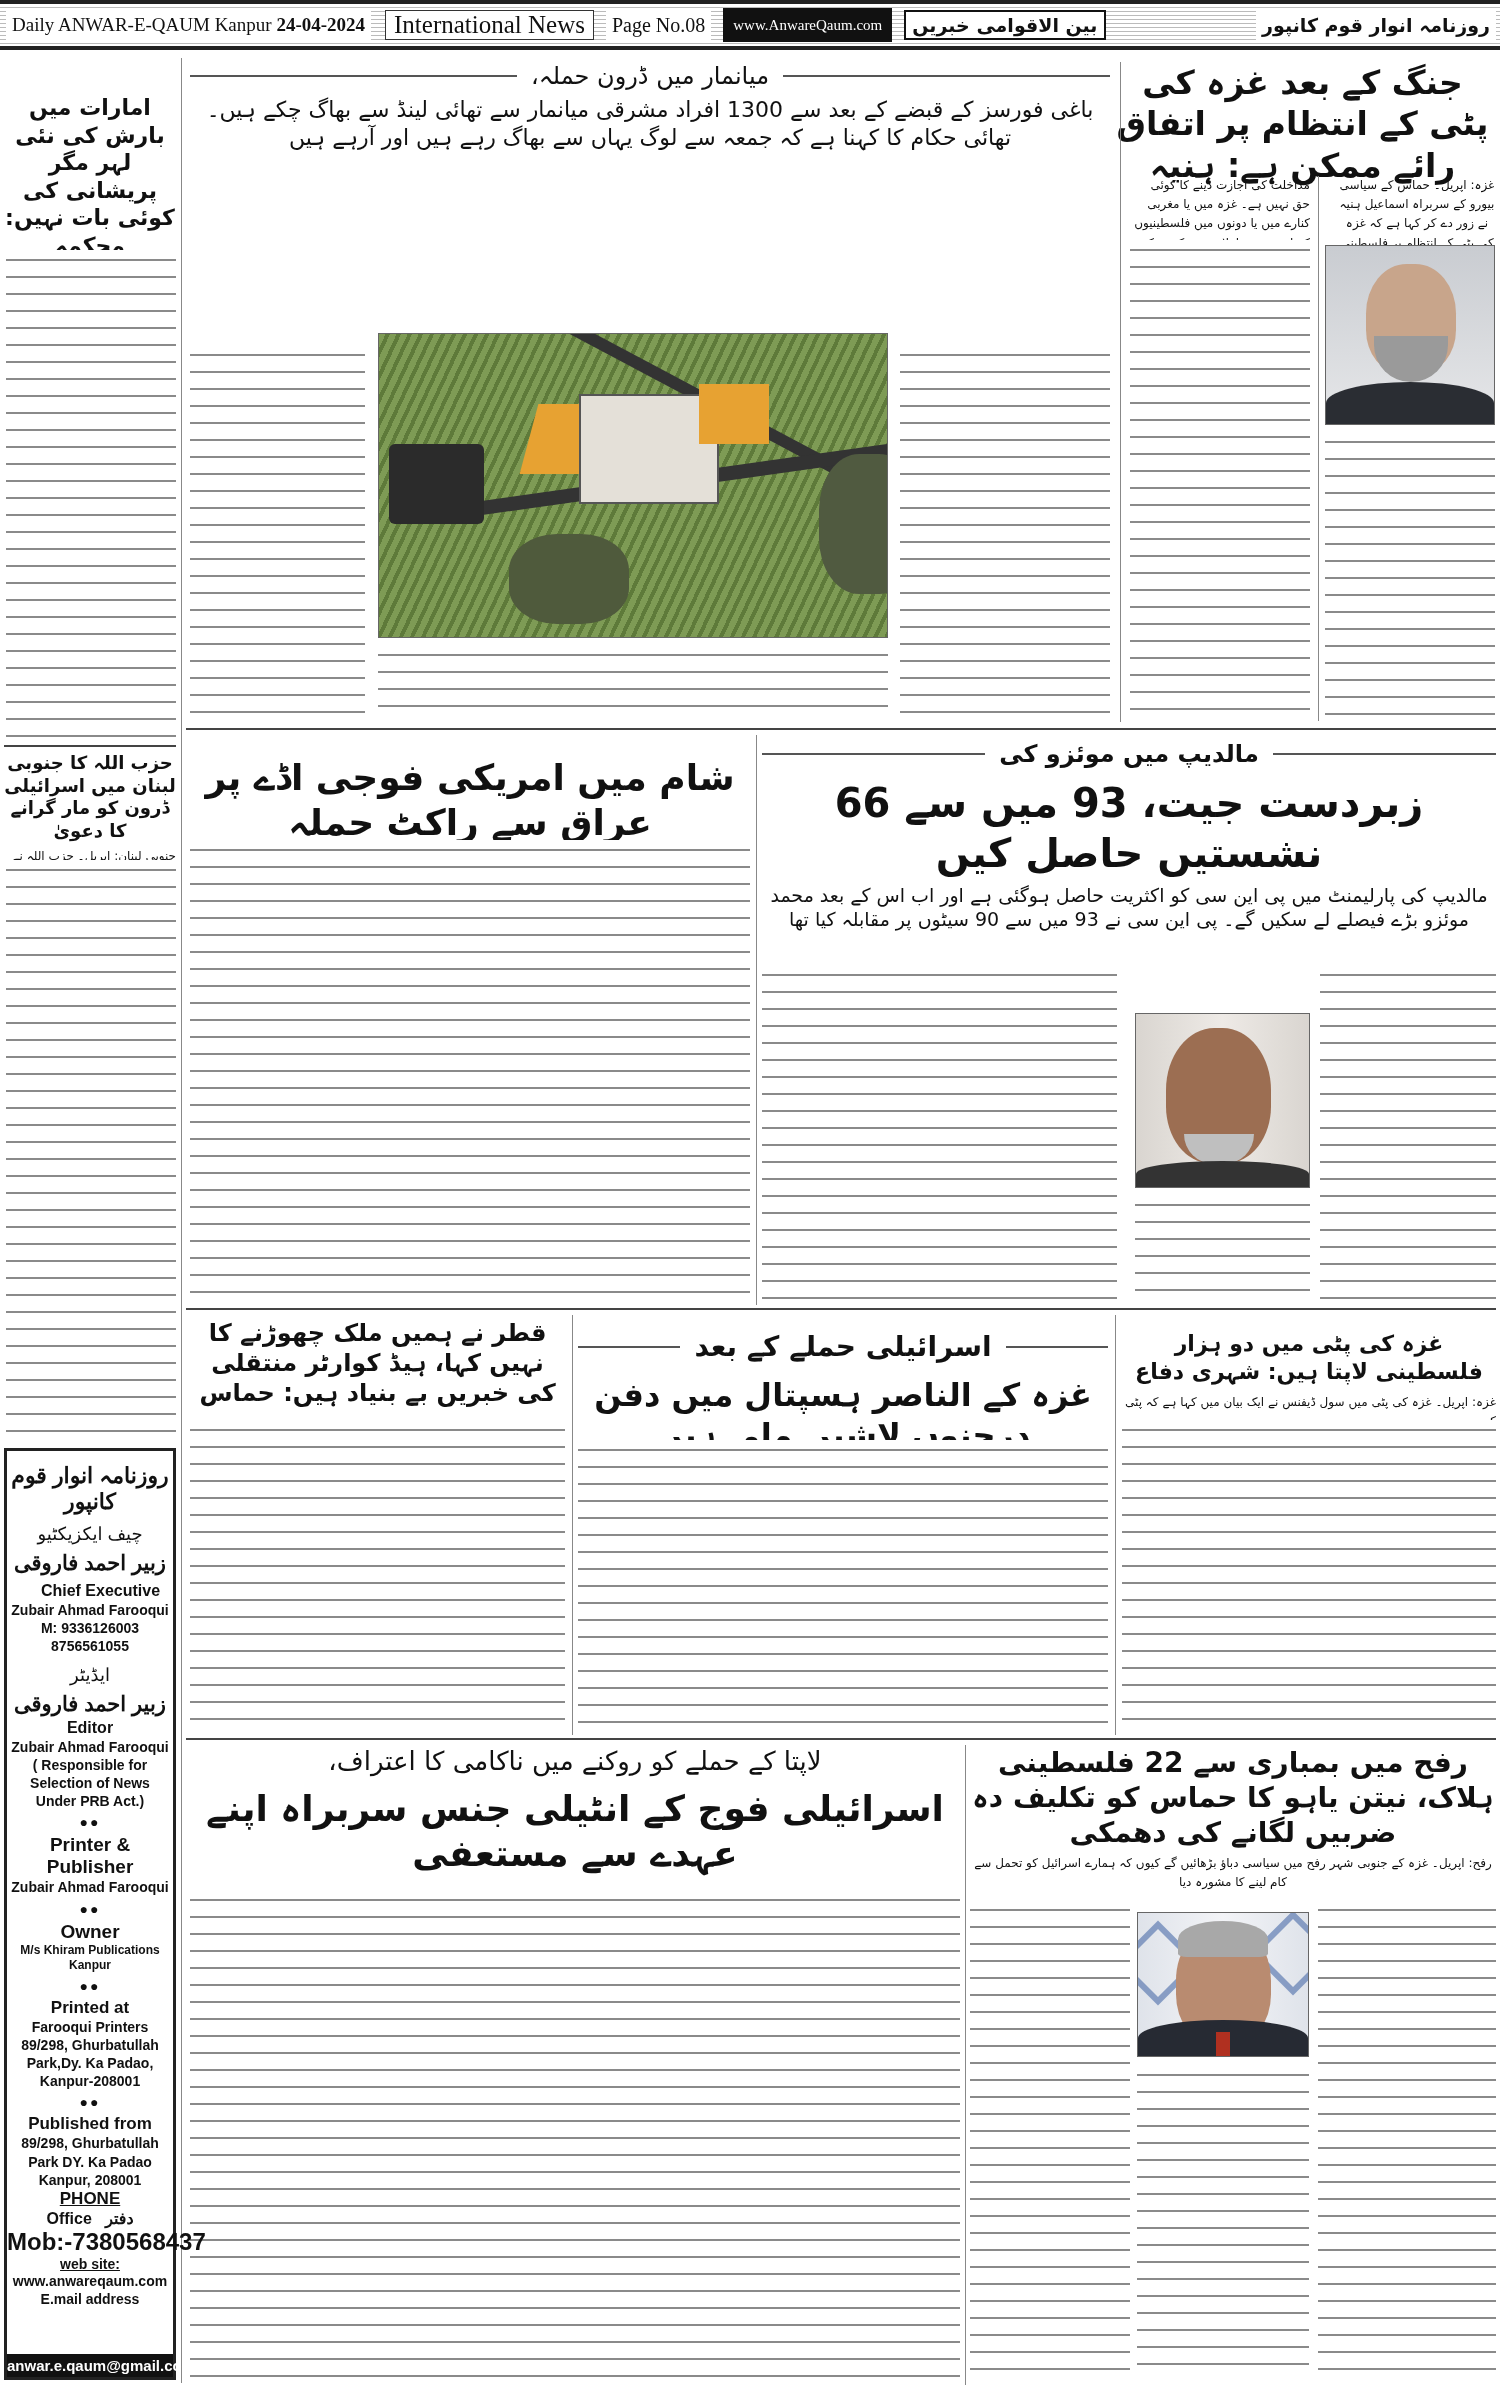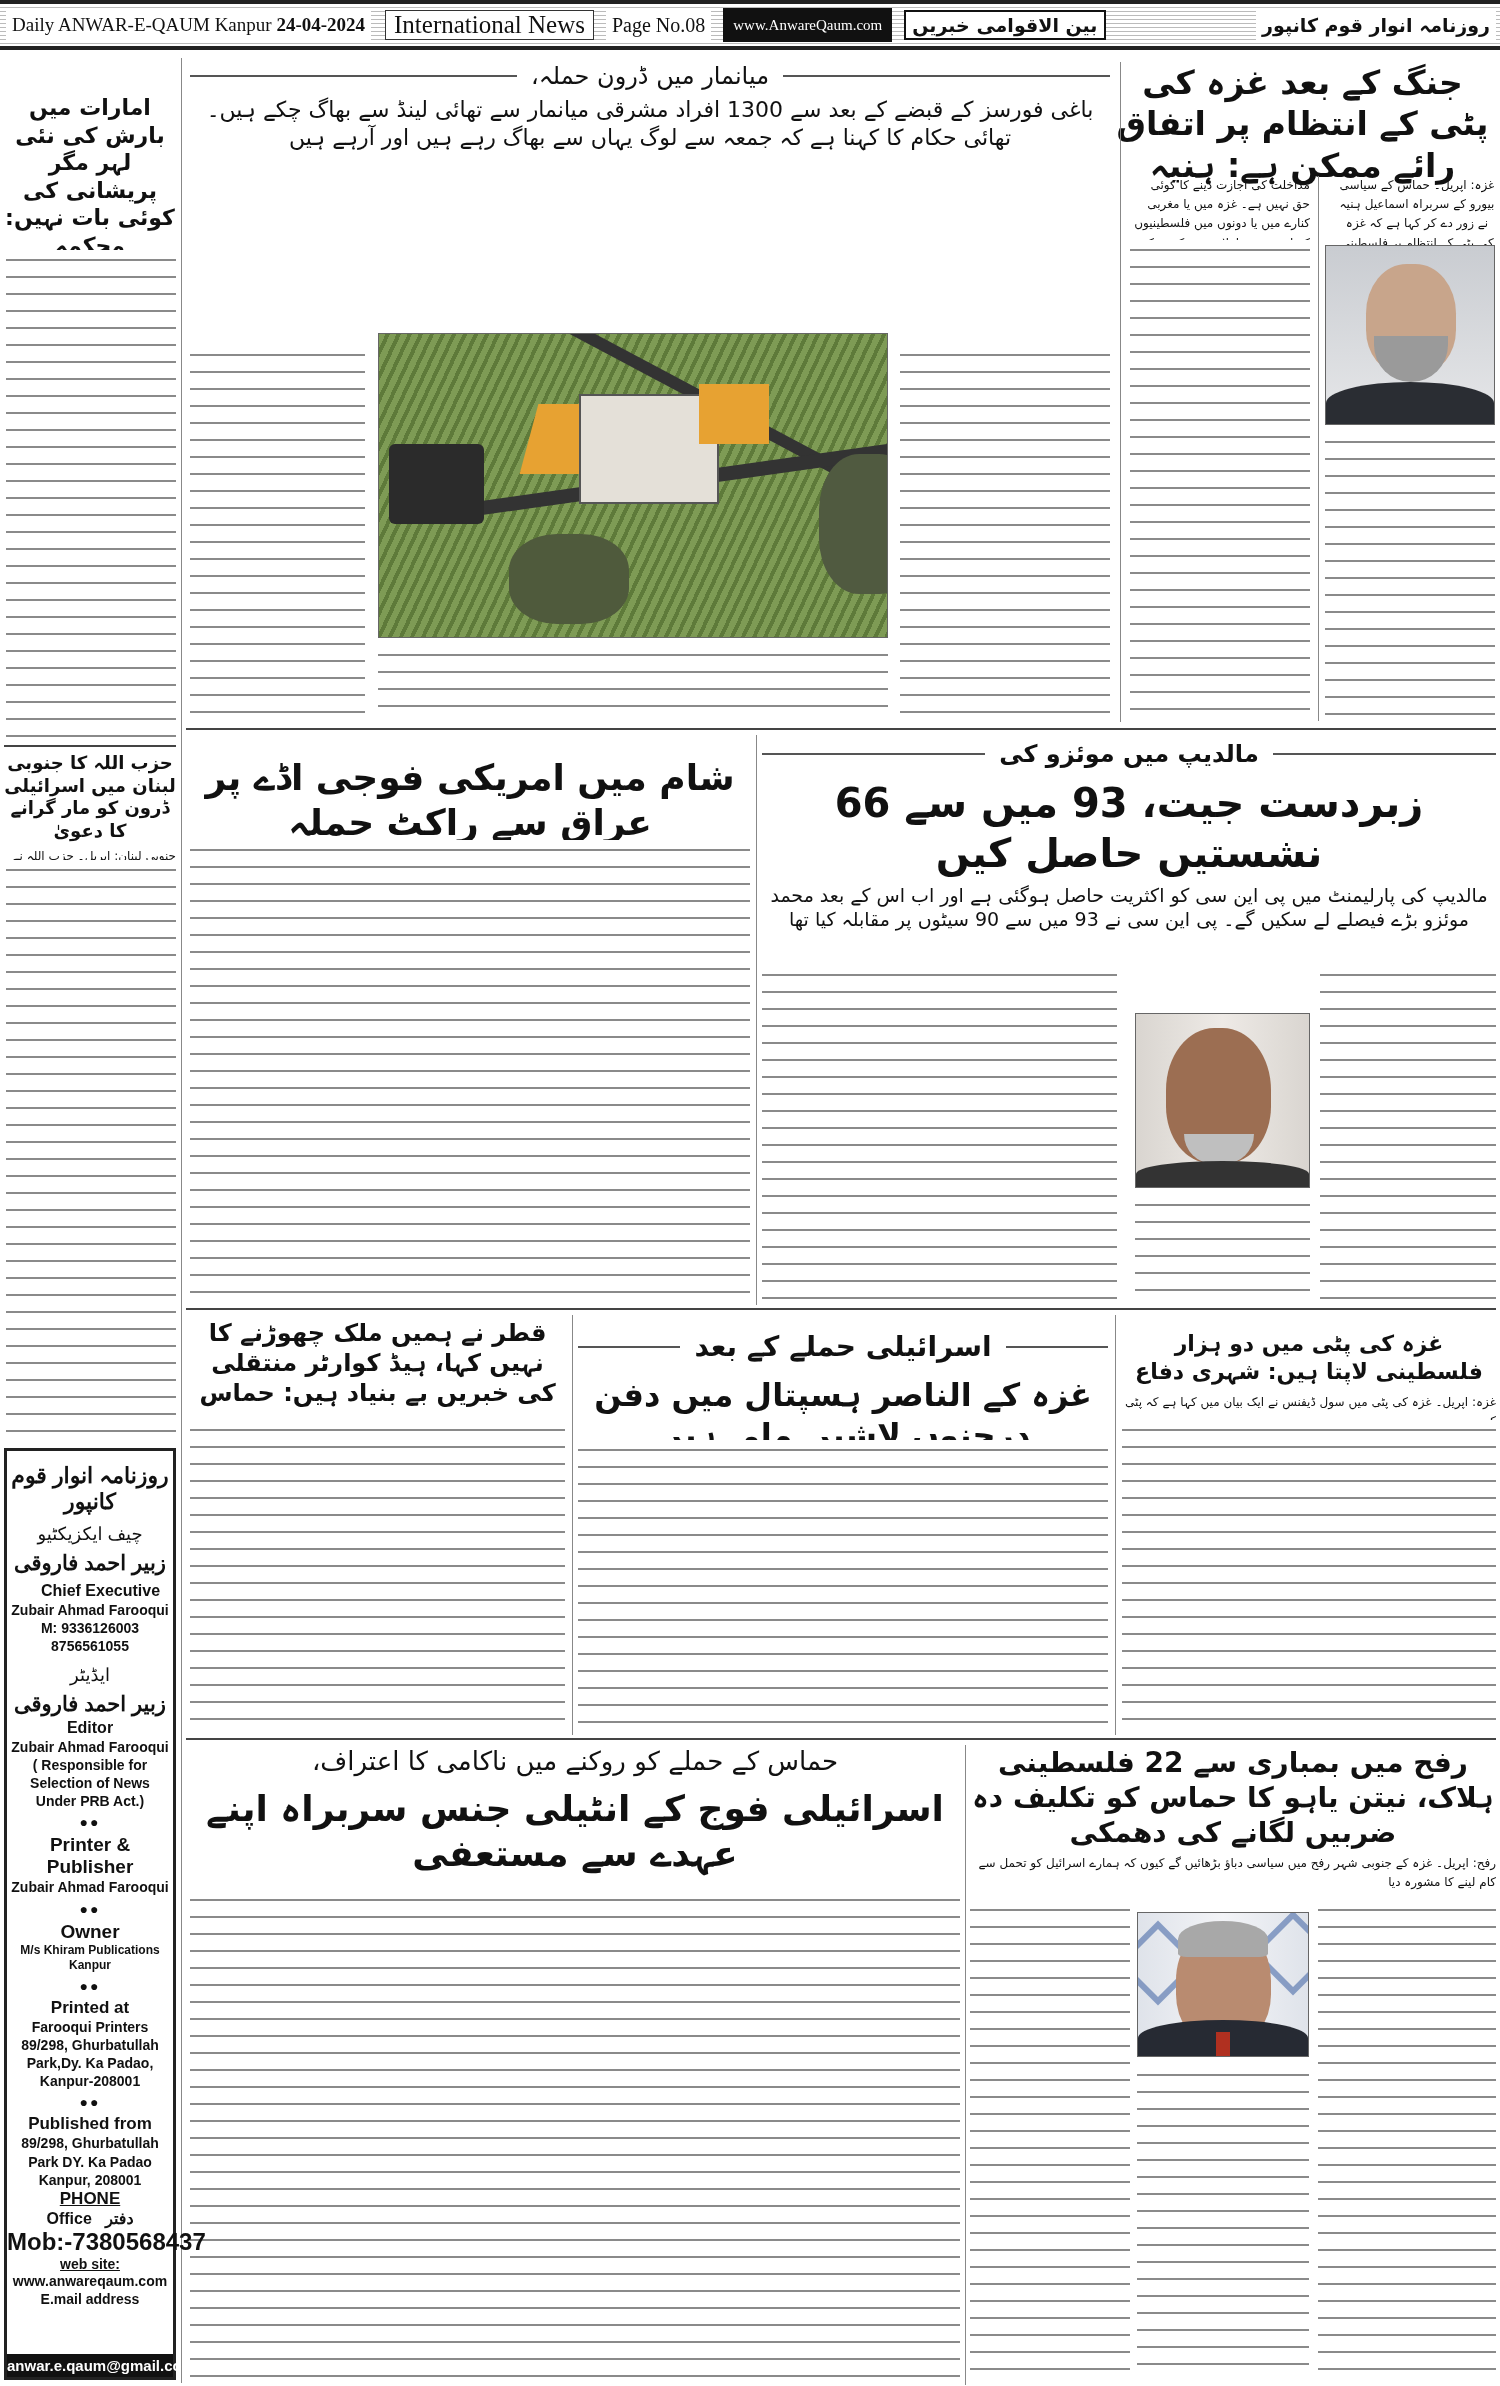--- a/index.html
+++ b/index.html
@@ -184,29 +184,29 @@
 <div class="vrule" style="left:1115px; top:1315px; height:420px;"></div>
 
 <div class="block urdu" style="left:1122px; top:1330px; width:374px;">
   <div class="hl" style="font-size:22px;">غزہ کی پٹی میں دو ہزار فلسطینی لاپتا ہیں: شہری دفاع</div>
   <div style="font-size:12px; line-height:1.6; text-align:right; margin-top:8px;">غزہ: اپریل۔ غزہ کی پٹی میں سول ڈیفنس نے ایک بیان میں کہا ہے کہ پٹی کے</div>
 </div>
 <div class="lines" style="left:1122px; top:1420px; width:374px; height:310px;"></div>
 
 <div class="hrule" style="left:186px; top:1738px; width:1310px;"></div>
 <div class="block urdu" style="left:190px; top:1745px; width:770px;">
-  <div class="hl" style="font-size:26px; font-weight:normal;">حماس کے حملے کو روکنے میں ناکامی کا اعتراف،</div>
+  <div class="hl" style="font-size:26px; font-weight:normal;">لاپتا کے حملے کو روکنے میں ناکامی کا اعتراف،</div>
   <div class="hl" style="font-size:36px; margin-top:8px;">اسرائیلی فوج کے انٹیلی جنس سربراہ اپنے عہدے سے مستعفی</div>
 </div>
 <div class="lines" style="left:190px; top:1890px; width:770px; height:490px;"></div>
 <div class="vrule" style="left:965px; top:1745px; height:640px;"></div>
 
 <div class="block urdu" style="left:970px; top:1745px; width:526px;">
   <div class="hl" style="font-size:28px;">رفح میں بمباری سے 22 فلسطینی ہلاک، نیتن یاہو کا حماس کو تکلیف دہ ضربیں لگانے کی دھمکی</div>
-  <div style="font-size:12px; line-height:1.6; text-align:right; margin-top:4px;">رفح: اپریل۔ غزہ کے جنوبی شہر رفح میں سیاسی دباؤ بڑھائیں گے کیوں کہ ہمارے اسرائیل کو تحمل سے کام لینے کا مشورہ دیا</div>
+  <div style="font-size:12px; line-height:1.6; margin-top:4px;">رفح: اپریل۔ غزہ کے جنوبی شہر رفح میں سیاسی دباؤ بڑھائیں گے کیوں کہ ہمارے اسرائیل کو تحمل سے کام لینے کا مشورہ دیا</div>
 </div>
 <div class="lines" style="left:970px; top:1900px; width:160px; height:480px;"></div>
 <div class="photo ph-netanyahu" style="left:1137px; top:1912px; width:172px; height:145px;">
   <div class="star" style="left:-10px; top:20px;"></div>
     <div class="star" style="left:125px; top:10px;"></div>
   <div class="face"></div>
     <div class="hair"></div>
     <div class="suit"></div>
     <div class="tie"></div>
 </div>

